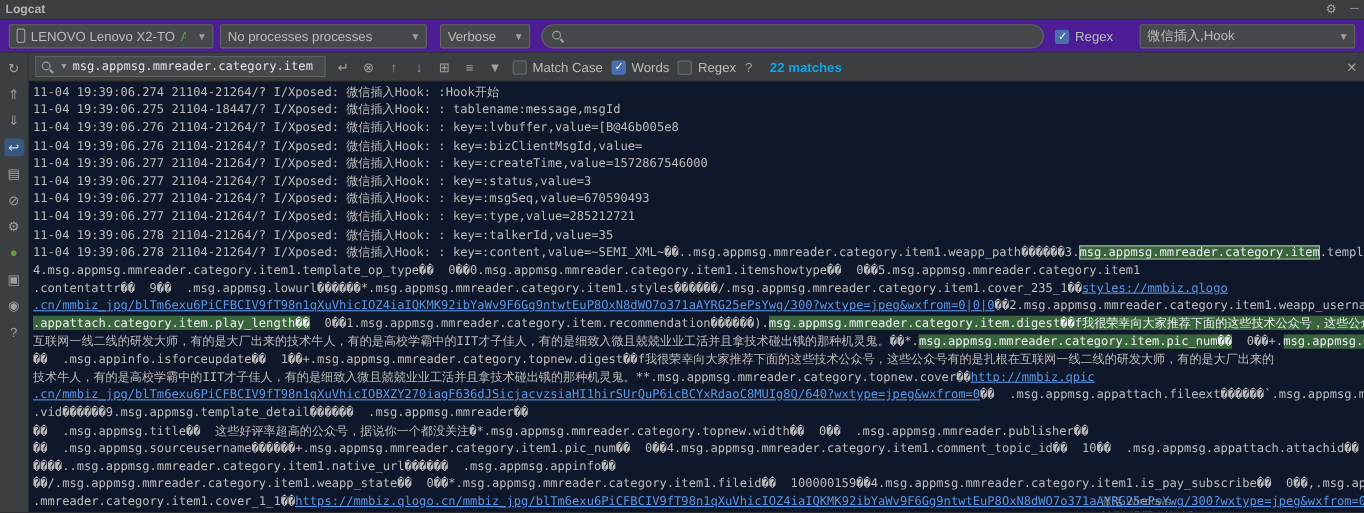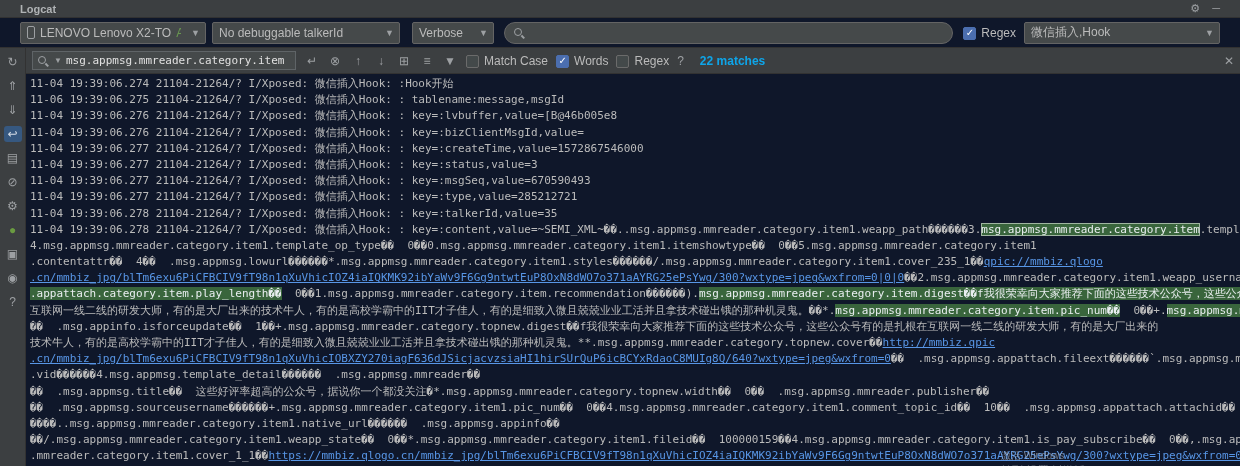--- a/index.html
+++ b/index.html
@@ -4,41 +4,41 @@
 <style>
   * { margin:0; padding:0; box-sizing:border-box; }
   html,body { background:#2b2b2b; }
   .app {
     width:1240px; height:466px; overflow:hidden; position:relative;
     font-family:"Liberation Sans", sans-serif; background:#3c3f41;
     color:#bbbbbb; user-select:none;
   }
   
   .titlebar {
-    height:18px; display:flex; align-items:center; padding:0 20px;
+    height:18px; display:flex; align-items:center; padding:0 5px;
     background:#3c3f41; border-bottom:1px solid #323232; font-size:11px;
     font-weight:bold; color:#b0b3b5;
   }
   .titlebar .ticons { margin-left:auto; display:flex; gap:12px; color:#9da0a3; font-size:11px; font-weight:normal; }
   .titlebar .ticons span { cursor:default; }
   
   .toolbar {
-    height:30px; display:flex; align-items:center; padding:0 20px;
-    background:#0f172a; border-bottom:1px solid #323232; font-size:12px;
+    height:30px; display:flex; align-items:center; padding:0 8px;
+    background:#4c1d95; border-bottom:1px solid #323232; font-size:12px;
   }
   .combo {
     height:22px; background:#45494a; border:1px solid #646464; border-radius:2px;
     display:flex; align-items:center; gap:5px; padding:0 5px 0 6px; color:#bbbbbb;
     white-space:nowrap; overflow:hidden;
   }
   .combo .arrow { margin-left:auto; color:#9da0a3; font-size:9px; padding-left:5px; }
   .combo-device { width:186px; }
   .combo-process { width:188px; margin-left:6px; }
   .combo-level { width:82px; margin-left:12px; }
-  .combo-filter { width:196px; margin-left:8px; }
+  .combo-filter { width:196px; margin-left:24px; }
   .android-ver { color:#699850; overflow:hidden; white-space:nowrap; }
   .phone-shape { width:8px; height:13px; border:1px solid #9da0a3; border-radius:2px; flex:0 0 auto; }
   .searchbox {
     flex:1; height:22px; margin:0 10px; border-radius:11px; background:#45494a;
     border:1px solid #646464; display:flex; align-items:center; padding:0 9px; gap:6px;
   }
   .search-input { flex:1; background:transparent; border:none; outline:none; color:#ddd; font-size:12px; font-family:"Liberation Sans",sans-serif; }
   .mag { width:12px; height:12px; position:relative; display:inline-block; flex:0 0 auto; }
   .mag::before { content:""; position:absolute; width:6px; height:6px; border:1.5px solid #9da0a3; border-radius:50%; left:0; top:1px; }
   .mag::after { content:""; position:absolute; width:4px; height:1.5px; background:#9da0a3; transform:rotate(45deg); left:7px; top:9px; }
@@ -100,21 +100,21 @@
   </div>
 
   <div class="toolbar">
     <div class="combo combo-device">
       <span class="phone-shape"></span>
       <span>LENOVO Lenovo X2-TO</span>
       <span class="android-ver">Androic</span>
       <span class="arrow">▼</span>
     </div>
     <div class="combo combo-process">
-      <span>No debuggable talkerId</span>
+      <span>No processes processes</span>
       <span class="arrow">▼</span>
     </div>
     <div class="combo combo-level">
       <span>Verbose</span>
       <span class="arrow">▼</span>
     </div>
     <div class="searchbox">
       <span class="mag"></span>
       <input class="search-input" value="" style="">
     </div>
@@ -172,38 +172,38 @@
           <span class="cb"></span>
           <span>Regex</span>
         </label>
         <span class="help">?</span>
         <span class="matches">22 matches</span>
         <span class="findclose">✕</span>
       </div>
 
       <div class="log" id="log">
           <div class="log-line"><span class="seg-n">11-04 19:39:06.274 21104-21264/? I/Xposed: 微信插入Hook: :Hook开始</span></div>
-          <div class="log-line"><span class="seg-n">11-06 19:39:06.275 21104-21264/? I/Xposed: 微信插入Hook: : tablename:message,msgId</span></div>
+          <div class="log-line"><span class="seg-n">11-04 19:39:06.275 21104-18447/? I/Xposed: 微信插入Hook: : tablename:message,msgId</span></div>
           <div class="log-line"><span class="seg-n">11-04 19:39:06.276 21104-21264/? I/Xposed: 微信插入Hook: : key=:lvbuffer,value=[B@46b005e8</span></div>
           <div class="log-line"><span class="seg-n">11-04 19:39:06.276 21104-21264/? I/Xposed: 微信插入Hook: : key=:bizClientMsgId,value=</span></div>
           <div class="log-line"><span class="seg-n">11-04 19:39:06.277 21104-21264/? I/Xposed: 微信插入Hook: : key=:createTime,value=1572867546000</span></div>
           <div class="log-line"><span class="seg-n">11-04 19:39:06.277 21104-21264/? I/Xposed: 微信插入Hook: : key=:status,value=3</span></div>
           <div class="log-line"><span class="seg-n">11-04 19:39:06.277 21104-21264/? I/Xposed: 微信插入Hook: : key=:msgSeq,value=670590493</span></div>
           <div class="log-line"><span class="seg-n">11-04 19:39:06.277 21104-21264/? I/Xposed: 微信插入Hook: : key=:type,value=285212721</span></div>
           <div class="log-line"><span class="seg-n">11-04 19:39:06.278 21104-21264/? I/Xposed: 微信插入Hook: : key=:talkerId,value=35</span></div>
           <div class="log-line"><span class="seg-n">11-04 19:39:06.278 21104-21264/? I/Xposed: 微信插入Hook: : key=:content,value=~SEMI_XML~��..msg.appmsg.mmreader.category.item1.weapp_path������3.</span><span class="seg-hb">msg.appmsg.mmreader.category.item</span><span class="seg-n">.template_op_type��  0��</span></div>
           <div class="log-line"><span class="seg-n">4.msg.appmsg.mmreader.category.item1.template_op_type��  0��0.msg.appmsg.mmreader.category.item1.itemshowtype��  0��5.msg.appmsg.mmreader.category.item1</span></div>
-          <div class="log-line"><span class="seg-n">.contentattr��  4��  .msg.appmsg.lowurl������*.msg.appmsg.mmreader.category.item1.styles������/.msg.appmsg.mmreader.category.item1.cover_235_1��</span><span class="seg-l">qpic://mmbiz.qlogo</span></div>
+          <div class="log-line"><span class="seg-n">.contentattr��  9��  .msg.appmsg.lowurl������*.msg.appmsg.mmreader.category.item1.styles������/.msg.appmsg.mmreader.category.item1.cover_235_1��</span><span class="seg-l">styles://mmbiz.qlogo</span></div>
           <div class="log-line"><span class="seg-l">.cn/mmbiz_jpg/blTm6exu6PiCFBCIV9fT98n1qXuVhicIOZ4iaIQKMK92ibYaWv9F6Gg9ntwtEuP8OxN8dWO7o371aAYRG25ePsYwg/300?wxtype=jpeg&amp;wxfrom=0|0|0</span><span class="seg-n">��2.msg.appmsg.mmreader.category.item1.weapp_username������..</span></div>
           <div class="log-line"><span class="seg-h">.appattach.category.item.play_length��</span><span class="seg-n">  0��1.msg.appmsg.mmreader.category.item.recommendation������).</span><span class="seg-h">msg.appmsg.mmreader.category.item.digest��f我很荣幸向大家推荐下面的这些技术公众号，这些公众号有的是扎根在</span></div>
           <div class="log-line"><span class="seg-n">互联网一线二线的研发大师，有的是大厂出来的技术牛人，有的是高校学霸中的IIT才子佳人，有的是细致入微且兢兢业业工活并且拿技术碰出锇的那种机灵鬼。��*.</span><span class="seg-h">msg.appmsg.mmreader.category.item.pic_num��</span><span class="seg-n">  0��+.</span><span class="seg-h">msg.appmsg.mmreader</span></div>
           <div class="log-line"><span class="seg-n">��  .msg.appinfo.isforceupdate��  1��+.msg.appmsg.mmreader.category.topnew.digest��f我很荣幸向大家推荐下面的这些技术公众号，这些公众号有的是扎根在互联网一线二线的研发大师，有的是大厂出来的</span></div>
           <div class="log-line"><span class="seg-n">技术牛人，有的是高校学霸中的IIT才子佳人，有的是细致入微且兢兢业业工活并且拿技术碰出锇的那种机灵鬼。**.msg.appmsg.mmreader.category.topnew.cover��</span><span class="seg-l">http://mmbiz.qpic</span></div>
           <div class="log-line"><span class="seg-l">.cn/mmbiz_jpg/blTm6exu6PiCFBCIV9fT98n1qXuVhicIOBXZY270iagF636dJSicjacvzsiaHI1hirSUrQuP6icBCYxRdaoC8MUIg8Q/640?wxtype=jpeg&amp;wxfrom=0</span><span class="seg-n">��  .msg.appmsg.appattach.fileext������`.msg.appmsg.mmreader.category.item1</span></div>
-          <div class="log-line"><span class="seg-n">.vid������4.msg.appmsg.template_detail������  .msg.appmsg.mmreader��</span></div>
+          <div class="log-line"><span class="seg-n">.vid������9.msg.appmsg.template_detail������  .msg.appmsg.mmreader��</span></div>
           <div class="log-line"><span class="seg-n">��  .msg.appmsg.title��  这些好评率超高的公众号，据说你一个都没关注�*.msg.appmsg.mmreader.category.topnew.width��  0��  .msg.appmsg.mmreader.publisher��</span></div>
           <div class="log-line"><span class="seg-n">��  .msg.appmsg.sourceusername������+.msg.appmsg.mmreader.category.item1.pic_num��  0��4.msg.appmsg.mmreader.category.item1.comment_topic_id��  10��  .msg.appmsg.appattach.attachid��</span></div>
           <div class="log-line"><span class="seg-n">����..msg.appmsg.mmreader.category.item1.native_url������  .msg.appmsg.appinfo��</span></div>
           <div class="log-line"><span class="seg-n">��/.msg.appmsg.mmreader.category.item1.weapp_state��  0��*.msg.appmsg.mmreader.category.item1.fileid��  100000159��4.msg.appmsg.mmreader.category.item1.is_pay_subscribe��  0��,.msg.appmsg</span></div>
           <div class="log-line"><span class="seg-n">.mmreader.category.item1.cover_1_1��</span><span class="seg-l">https://mmbiz.qlogo.cn/mmbiz_jpg/blTm6exu6PiCFBCIV9fT98n1qXuVhicIOZ4iaIQKMK92ibYaWv9F6Gg9ntwtEuP8OxN8dWO7o371aAYRG25ePsYwg/300?wxtype=jpeg&amp;wxfrom=0</span></div>
         </div>
 
       <div class="watermark">
         <div class="w1">激活 Windows</div>
         <div class="w2">转到“设置”以激活 Windows。</div>

